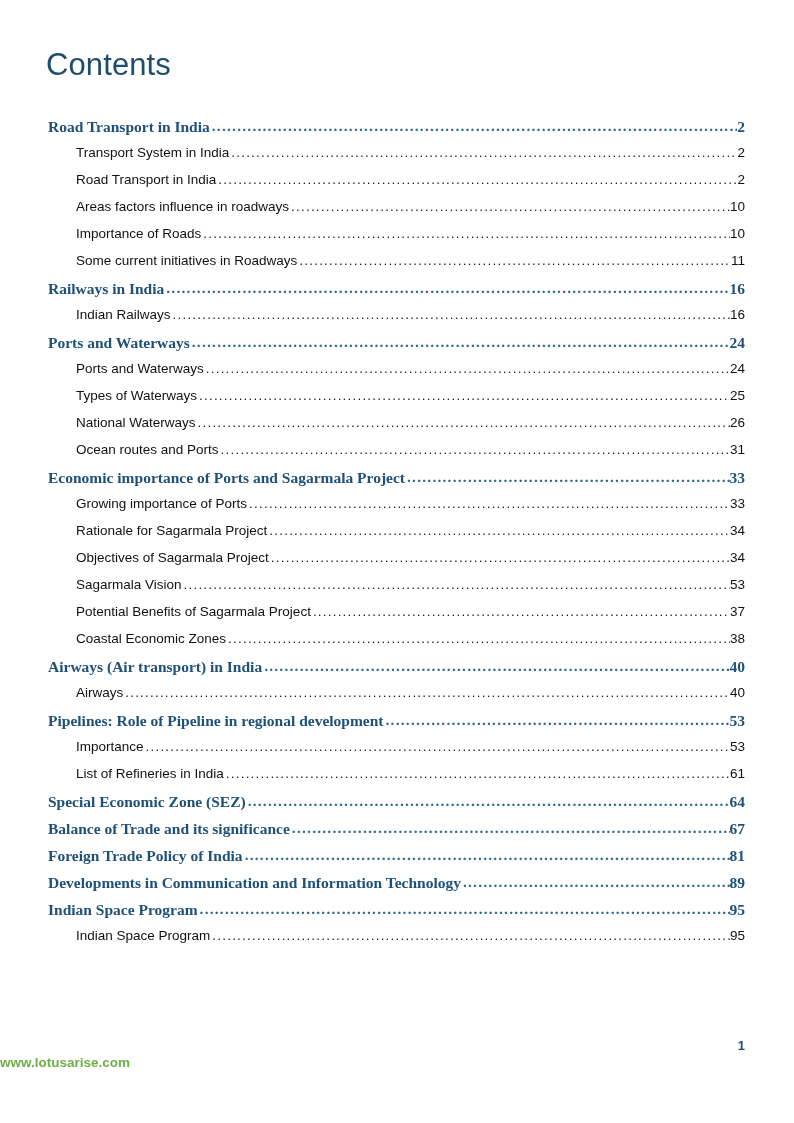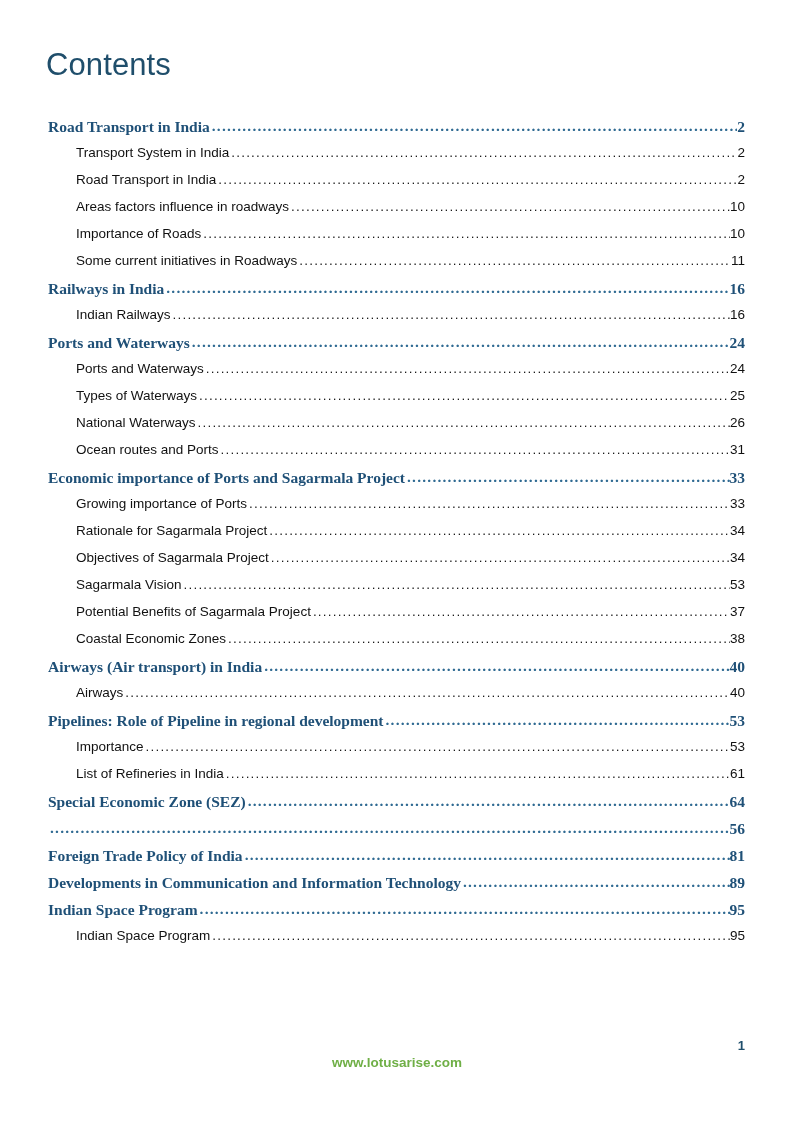--- a/index.html
+++ b/index.html
@@ -116,21 +116,20 @@
     font-family: "Liberation Sans", sans-serif;
     font-size: 13px;
     font-weight: 700;
     color: #1F4E6B;
   }
   .footer-url {
     position: absolute;
     left: 0;
     right: 0;
     top: 1055px;
-    text-align: center;
     font-family: "Liberation Sans", sans-serif;
     font-size: 13.5px;
     font-weight: 700;
     color: #6FAF46;
   }
 </style>
 </head>
 <body>
 
 <div class="page">
@@ -262,22 +261,23 @@
         <span class="toc-title">List of Refineries in India</span>
         <span class="leader">...................................................................................................................................................................................</span>
         <span class="pageno">61</span>
       </div>
       <div class="toc-row lvl1">
         <span class="toc-title">Special Economic Zone (SEZ)</span>
         <span class="leader">...................................................................................................................................................................................</span>
         <span class="pageno">64</span>
       </div>
       <div class="toc-row lvl1">
-        <span class="leader">...................................................................................................................................................................................</span>
-        <span class="pageno">56</span>
+        <span class="toc-title">Balance of Trade and its significance</span>
+        <span class="leader">...................................................................................................................................................................................</span>
+        <span class="pageno">67</span>
       </div>
       <div class="toc-row lvl1">
         <span class="toc-title">Foreign Trade Policy of India</span>
         <span class="leader">...................................................................................................................................................................................</span>
         <span class="pageno">81</span>
       </div>
       <div class="toc-row lvl1">
         <span class="toc-title">Developments in Communication and Information Technology</span>
         <span class="leader">...................................................................................................................................................................................</span>
         <span class="pageno">89</span>

